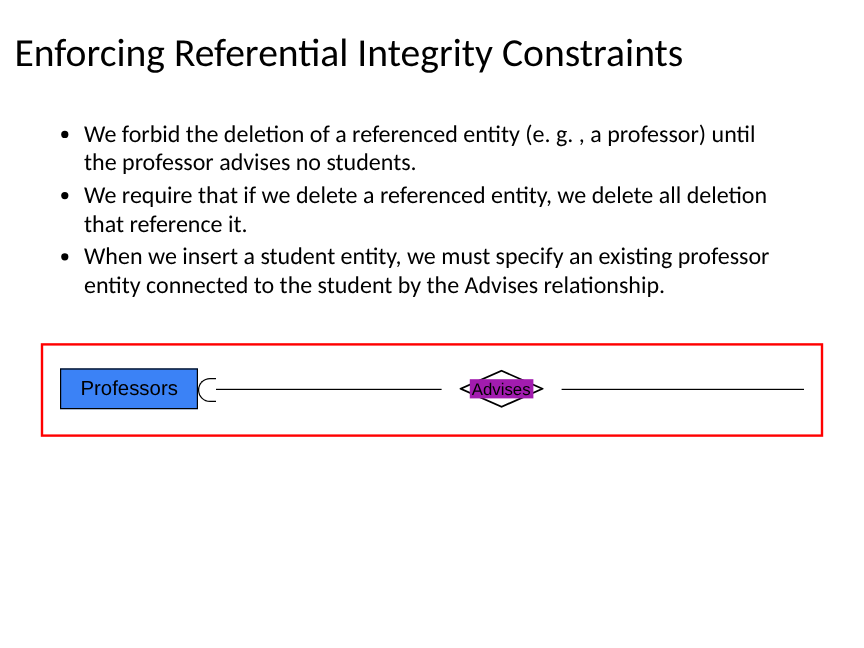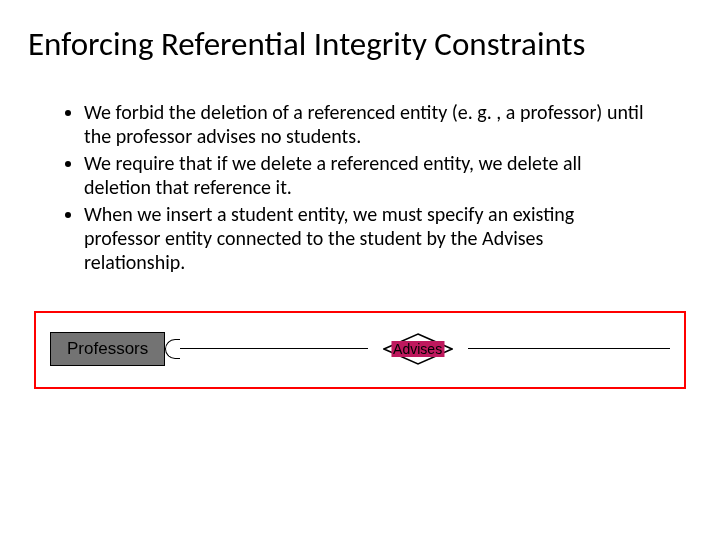--- a/index.html
+++ b/index.html
@@ -13,51 +13,50 @@
   }
   .slide {
     width: 100%;
     height: 100%;
     padding: 18px 12px 0 12px;
   }
   .title {
     font-size: 33px;
     font-weight: 400;
     text-align: left;
-    margin: 6px 0 36px 16px;
+    margin: 6px 0 36px 0;
   }
   .bullets {
     list-style-type: disc;
     padding-left: 58px;
     padding-right: 60px;
   }
   .bullets li {
     font-size: 20px;
     line-height: 1.22;
     margin-bottom: 2px;
     font-weight: 400;
-    margin-left: 14px;
   }
   .diagram-wrap {
     margin: 36px 22px 0 22px;
     border: 2px solid #ff0000;
     padding: 8px 14px 10px 14px;
   }
   .diagram {
     display: flex;
     align-items: center;
     justify-content: space-between;
     height: 56px;
   }
   .entity {
     border: 1.5px solid #000;
     padding: 6px 16px;
     font-family: Arial, sans-serif;
     font-size: 17px;
-    background: #737373;
+    background: #3b82f6;
     min-width: 108px;
     text-align: center;
   }
   .line {
     flex: 1;
     height: 1.5px;
     background: #000;
     position: relative;
   }
   .line.left::before {
@@ -92,21 +91,21 @@
     width: 100%;
     height: 100%;
   }
   .diamond-label {
     position: absolute;
     left: 50%;
     top: 50%;
     transform: translate(-50%, -50%);
     font-family: Arial, sans-serif;
     font-size: 14px;
-    background: #be185d;
+    background: #a21caf;
     padding: 0 2px;
   }
 </style>
 </head>
 <body>
 
 <div class="slide">
   <h1 class="title">Enforcing Referential Integrity Constraints</h1>
 
   <ul class="bullets">

